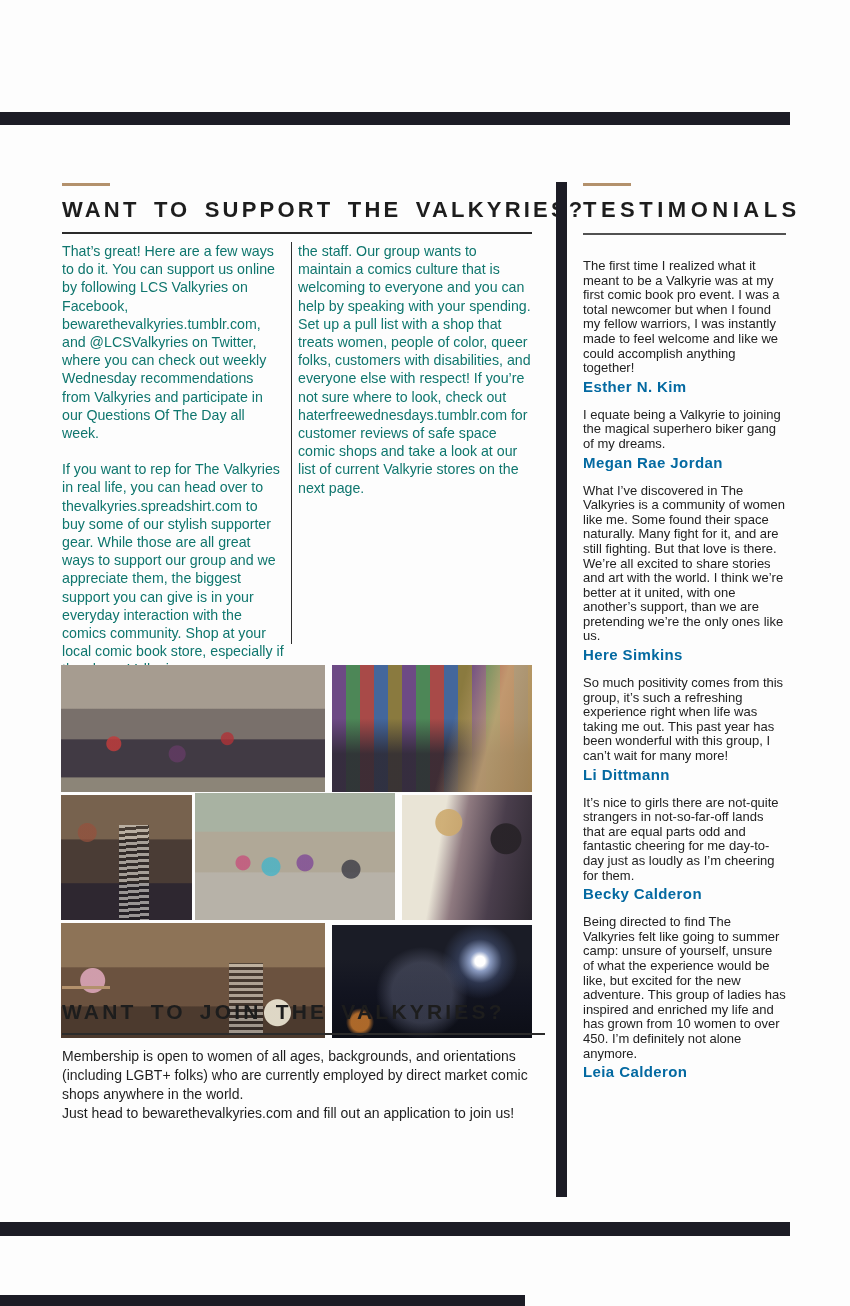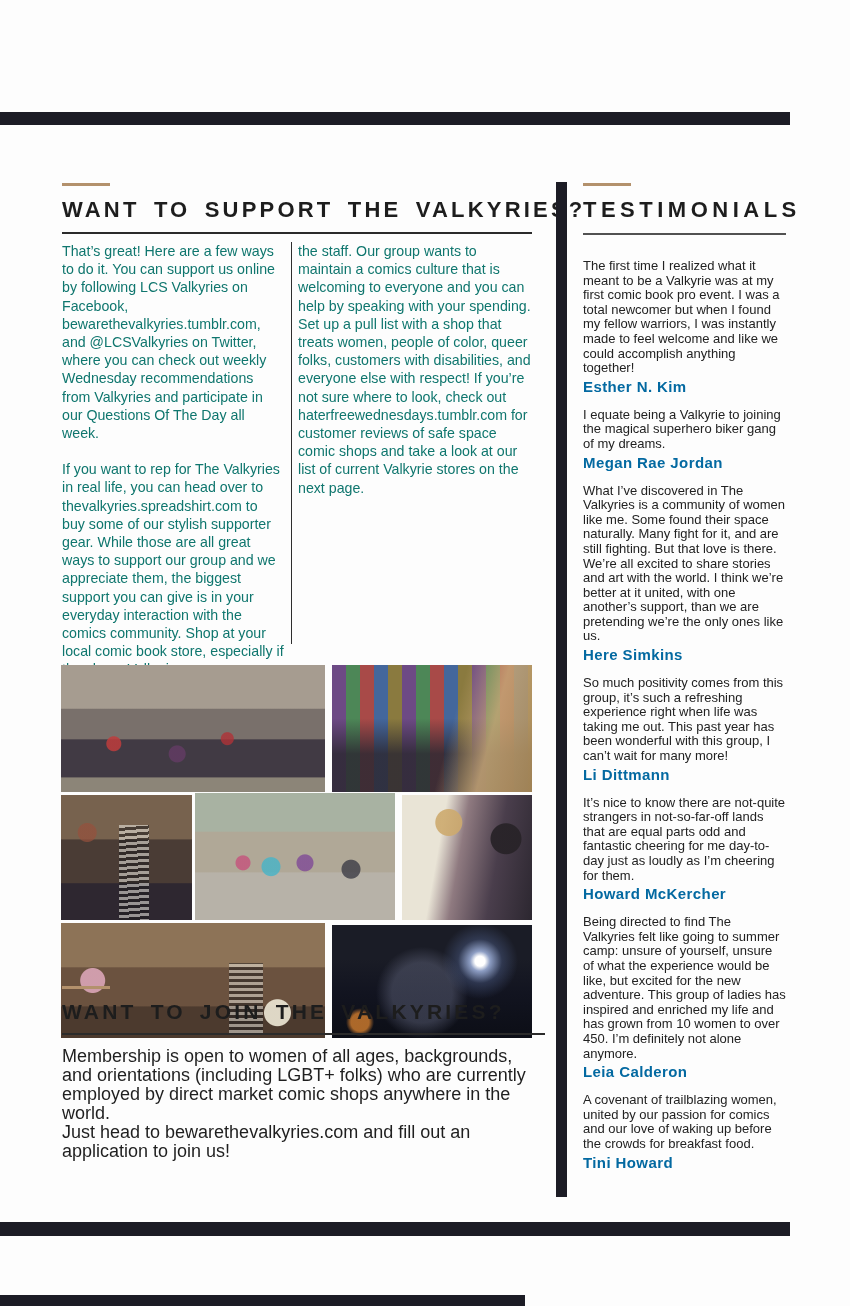--- a/index.html
+++ b/index.html
@@ -81,21 +81,21 @@
   .photo-g { left: 332px; top: 925px; width: 200px; height: 113px;
     background:
       radial-gradient(circle at 74% 32%, #ffffff 0 5px, rgba(170,190,235,.8) 10px, rgba(90,110,160,.35) 22px, rgba(0,0,0,0) 38px),
       radial-gradient(circle at 14% 86%, rgba(200,120,45,.85) 0 9px, rgba(200,120,45,0) 14px),
       radial-gradient(circle at 45% 60%, rgba(110,115,140,.4) 0 30px, rgba(0,0,0,0) 46px),
       linear-gradient(#1a1c26 0 30%, #121420 60%, #0c0e16 100%); }
 
   
   .join { position: absolute; left: 62px; top: 986px; width: 483px; }
   .join .section-title { font-size: 21px; }
-  .join-body { margin-top: 12px; font-size: 18px; line-height: 19px; color: #1f1f1f; }
+  .join-body { margin-top: 12px; font-size: 14px; line-height: 19px; color: #1f1f1f; }
   .join-body p + p { margin-top: 0; }
 
   
   .testimonials { position: absolute; left: 583px; top: 183px; width: 203px; }
   .testimonials .section-title { letter-spacing: 4.5px; }
   .testimonials .title-rule { background: #525252; height: 2px; margin-top: 10px; }
   .t-list { margin-top: 24px; }
   .t-item { margin-bottom: 13px; }
   .t-quote { font-size: 13px; line-height: 14.6px; color: #222; }
   .t-name { font-size: 15px; font-weight: bold; color: #0369a1; margin-top: 2px; letter-spacing: 0.4px; }
@@ -161,30 +161,26 @@
       </div>
       <div class="t-item">
         <p class="t-quote">What I’ve discovered in The Valkyries is a community of women like me. Some found their space naturally. Many fight for it, and are still fighting. But that love is there. We’re all excited to share stories and art with the world. I think we’re better at it united, with one another’s support, than we are pretending we’re the only ones like us.</p>
         <p class="t-name">Here Simkins</p>
       </div>
       <div class="t-item">
         <p class="t-quote">So much positivity comes from this group, it’s such a refreshing experience right when life was taking me out. This past year has been wonderful with this group, I can’t wait for many more!</p>
         <p class="t-name">Li Dittmann</p>
       </div>
       <div class="t-item">
-        <p class="t-quote">It’s nice to know there are not-quite strangers in not-so-far-off lands that are equal parts odd and fantastic cheering for me day-to-day just as loudly as I’m cheering for them.</p>
-        <p class="t-name">Howard McKercher</p>
+        <p class="t-quote">It’s nice to girls there are not-quite strangers in not-so-far-off lands that are equal parts odd and fantastic cheering for me day-to-day just as loudly as I’m cheering for them.</p>
+        <p class="t-name">Becky Calderon</p>
       </div>
       <div class="t-item">
         <p class="t-quote">Being directed to find The Valkyries felt like going to summer camp: unsure of yourself, unsure of what the experience would be like, but excited for the new adventure. This group of ladies has inspired and enriched my life and has grown from 10 women to over 450. I’m definitely not alone anymore.</p>
         <p class="t-name">Leia Calderon</p>
-      </div>
-      <div class="t-item">
-        <p class="t-quote">A covenant of trailblazing women, united by our passion for comics and our love of waking up before the crowds for breakfast food.</p>
-        <p class="t-name">Tini Howard</p>
       </div>
     </div>
   </div>
 
   <div class="bar bar-mid"></div>
   <div class="bar bar-bottom"></div>
 
 </div>
 
 </body></html>

